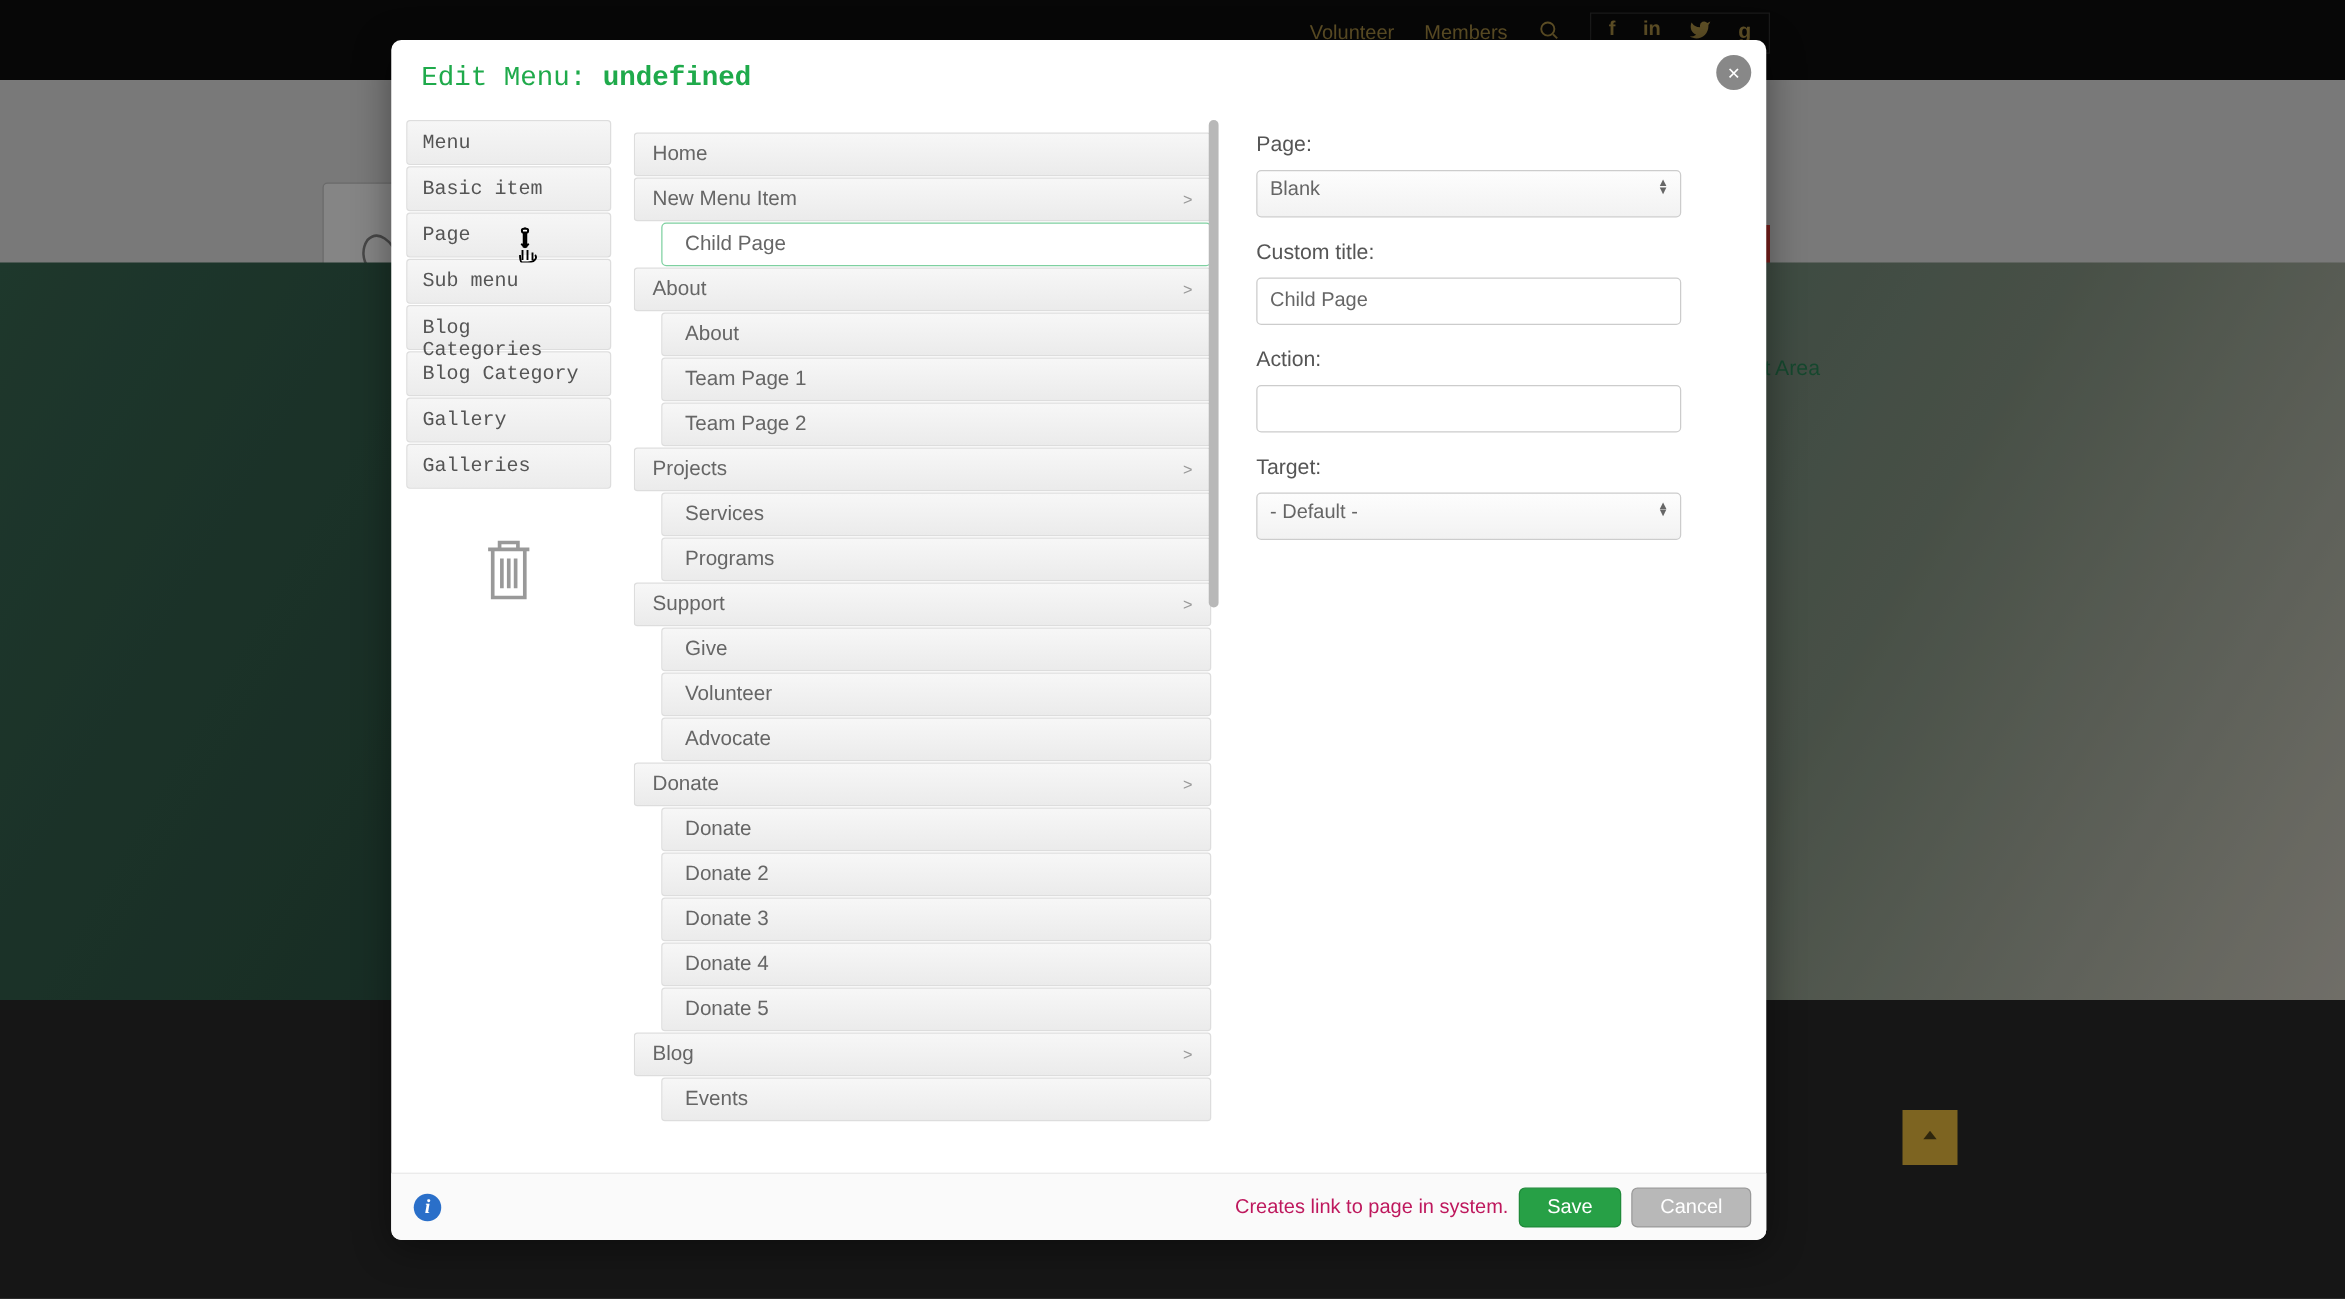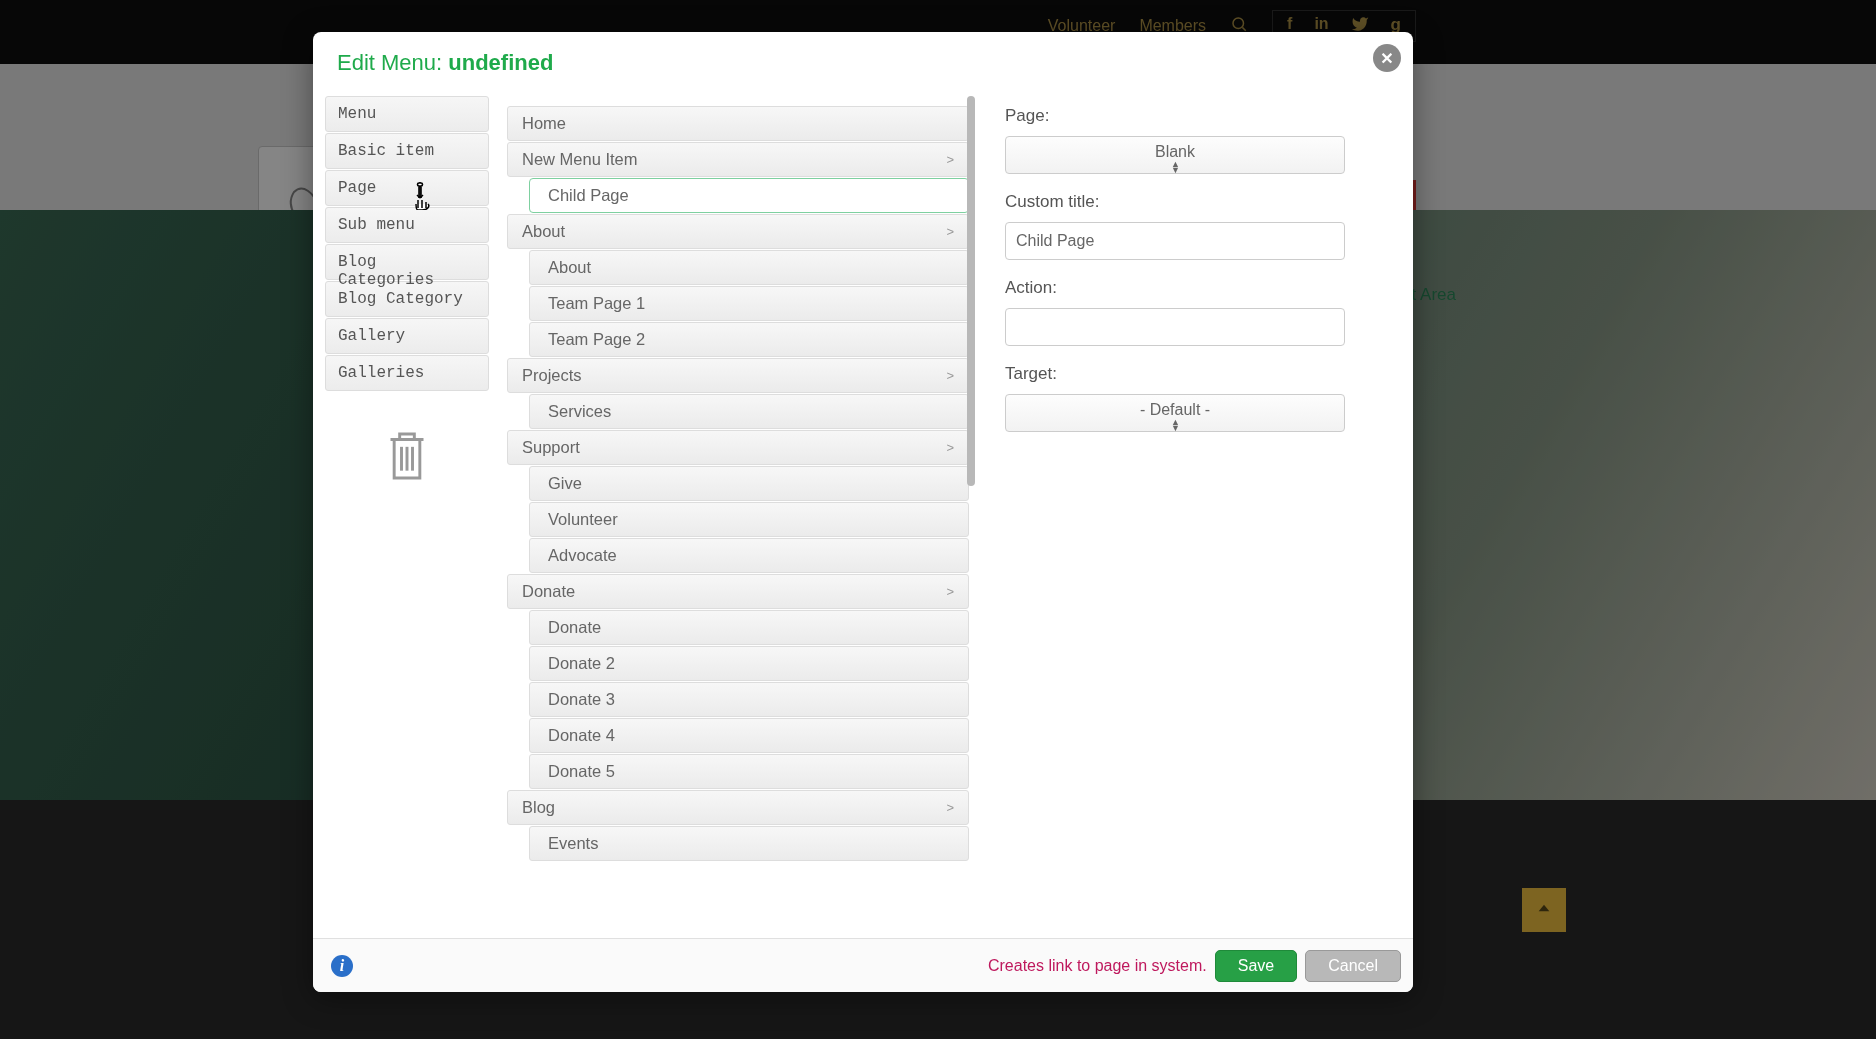--- a/index.html
+++ b/index.html
@@ -75,20 +75,21 @@
   background: #fff;
   border-radius: 8px;
   box-shadow: 0 6px 30px rgba(0,0,0,0.4);
   display: flex; flex-direction: column;
 }
 
 .modal-header {
   height: 56px;
   padding: 18px 28px 12px 24px;
   position: relative;
+  font-family: Liberation Mono, monospace;
 }
 .modal-title-prefix { color: #1faa4b; font-size: 22px; font-weight: 500; }
 .modal-title-name { color: #1faa4b; font-size: 22px; font-weight: 700; }
 .close-btn {
   position: absolute; right: 12px; top: 12px;
   width: 28px; height: 28px; border-radius: 50%;
   background: #888; color: #fff;
   display:flex;align-items:center;justify-content:center;
   cursor: pointer; font-weight: bold;
 }
@@ -160,21 +161,21 @@
   width: 340px; height: 38px;
   border: 1px solid #ccc; border-radius: 4px;
   padding: 6px 10px;
   background: #fff;
   color: #666; font-size: 16px;
   margin-bottom: 18px;
   position: relative;
 }
 .form-select { 
   background: linear-gradient(#fdfdfd,#f2f2f2);
-  display:flex;align-items:center;justify-content:space-between;flex-direction:column;
+  display:flex;justify-content:space-between;
 }
 .select-arrows {
   font-size: 9px; color: #666; line-height: 6px; letter-spacing: -1px;
   display:flex;flex-direction:column;
 }
 
 .modal-footer {
   height: 54px; border-top: 1px solid #e0e0e0;
   display:flex;align-items:center; padding: 0 12px;
   background: #fafafa;
@@ -309,20 +310,23 @@
           <div class="sub-item">
             <span>Team Page 2</span>
           </div>
           <div class="menu-item">
             <span>Projects</span>
             <span class="expand-ind">&gt;</span>
           </div>
           <div class="sub-item">
             <span>Services</span>
           </div>
+          <div class="sub-item">
+            <span>Programs</span>
+          </div>
           <div class="menu-item">
             <span>Support</span>
             <span class="expand-ind">&gt;</span>
           </div>
           <div class="sub-item">
             <span>Give</span>
           </div>
           <div class="sub-item">
             <span>Volunteer</span>
           </div>

